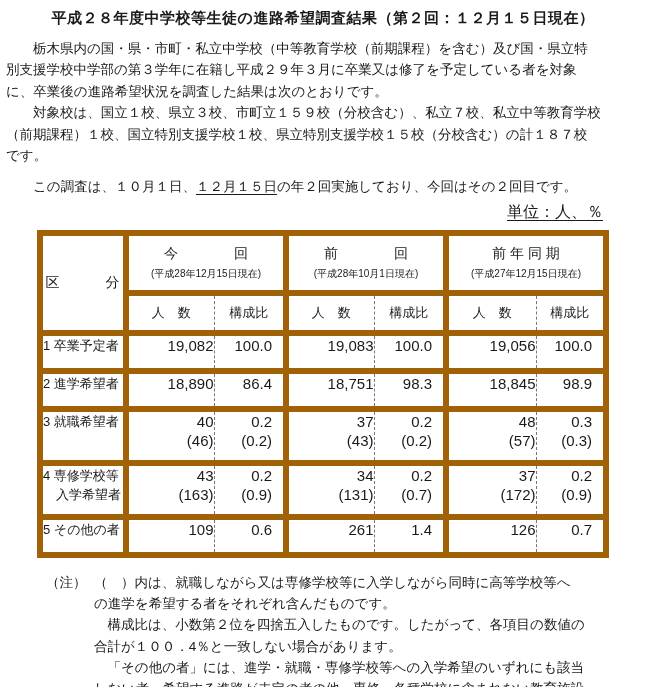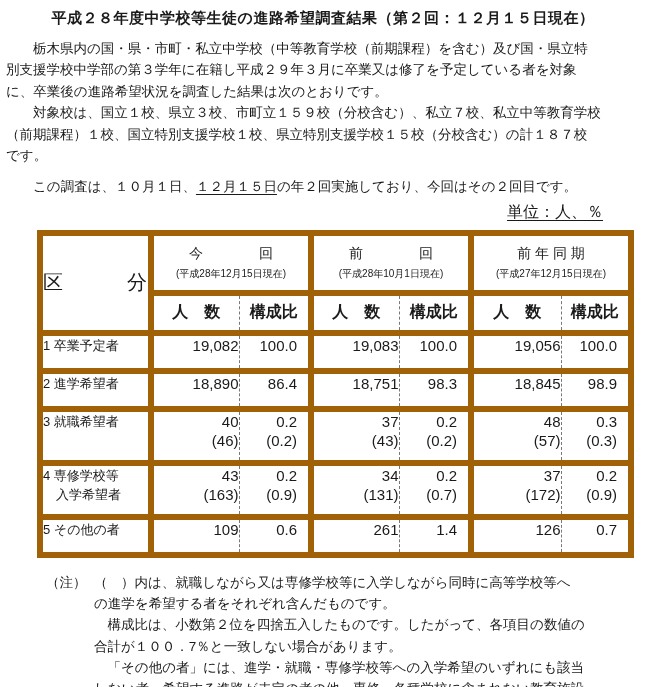--- a/index.html
+++ b/index.html
@@ -34,27 +34,27 @@
 
   table.results {
     border-collapse: collapse; table-layout: fixed;
     margin: 7px 0 0 37px;
   }
   table.results th, table.results td {
     border: 6px solid #a16207; padding: 0; font-weight: normal;
     overflow: hidden;
   }
   th.corner {
-    font-size: 20px; text-align: center; vertical-align: middle;
+    font-size: 14px; text-align: center; vertical-align: middle;
     white-space: pre; letter-spacing: 1px;
   }
   tr.h1row th.grp { height: 54px; vertical-align: middle; text-align: center; }
   .grp-title { font-size: 14px; white-space: pre; }
   .grp-sub { font-size: 10px; margin-top: 4px; color: #1a1a1a; white-space: nowrap; }
-  tr.h2row th { height: 34px; font-size: 16px; text-align: center; vertical-align: middle; white-space: pre; font-weight: bold; }
+  tr.h2row th { height: 34px; font-size: 13px; text-align: center; vertical-align: middle; white-space: pre; }
 
   
   .cell-count { border-right: 1px dashed #777 !important; }
   .cell-ratio { border-left: 1px dashed #777 !important; }
 
   tbody td { vertical-align: top; }
   td.lbl {
     font-size: 13px; line-height: 19px;
     padding: 9px 2px 0 5px; white-space: pre-line;
   }
@@ -189,20 +189,20 @@
       </tr>
     </tbody>
   </table>
 
   <div class="notes">
     <div class="notes-label">（注）</div>
     <div class="notes-body">
       <div class="note-p">（　）内は、就職しながら又は専修学校等に入学しながら同時に高等学校等へ
 の進学を希望する者をそれぞれ含んだものです。</div>
       <div class="note-p">　構成比は、小数第２位を四捨五入したものです。したがって、各項目の数値の
-合計が１００．7％と一致しない場合があります。</div>
+合計が１００．4％と一致しない場合があります。</div>
       <div class="note-p">　「その他の者」には、進学・就職・専修学校等への入学希望のいずれにも該当
 しない者、希望する進路が未定の者の他、専修・各種学校に含まれない教育施設
 や外国の学校に入学を希望する者などが含まれています。</div>
     </div>
   </div>
 
 </div>
 
 </body></html>

